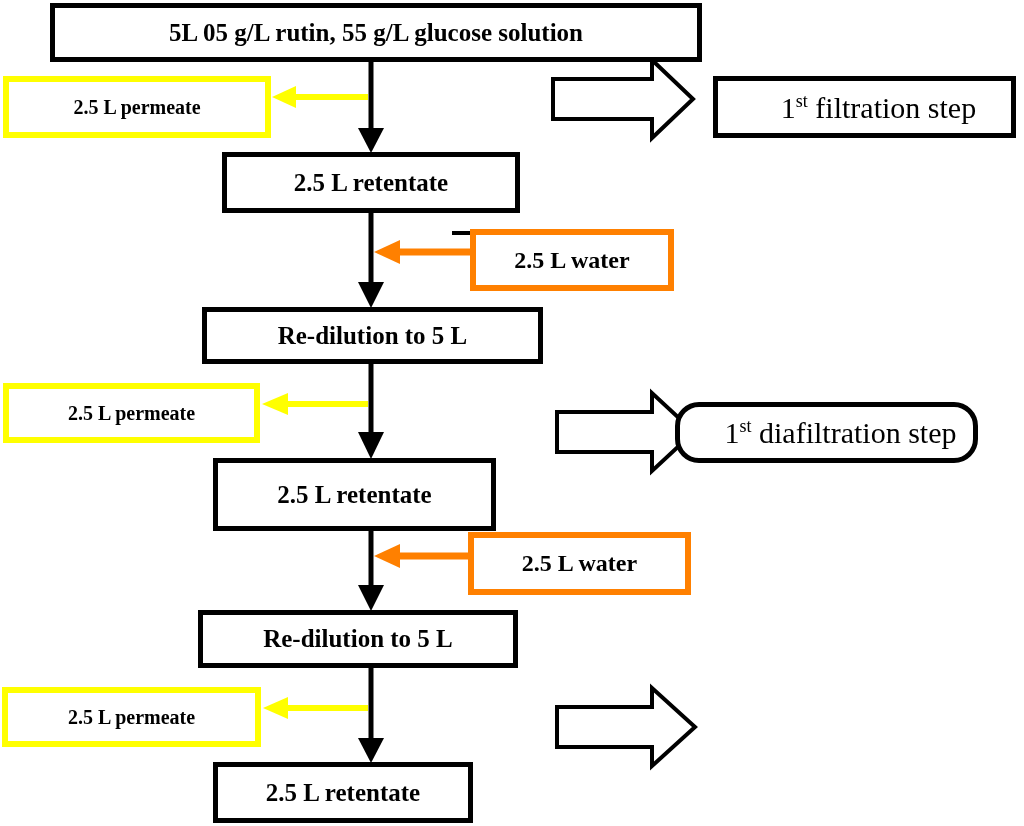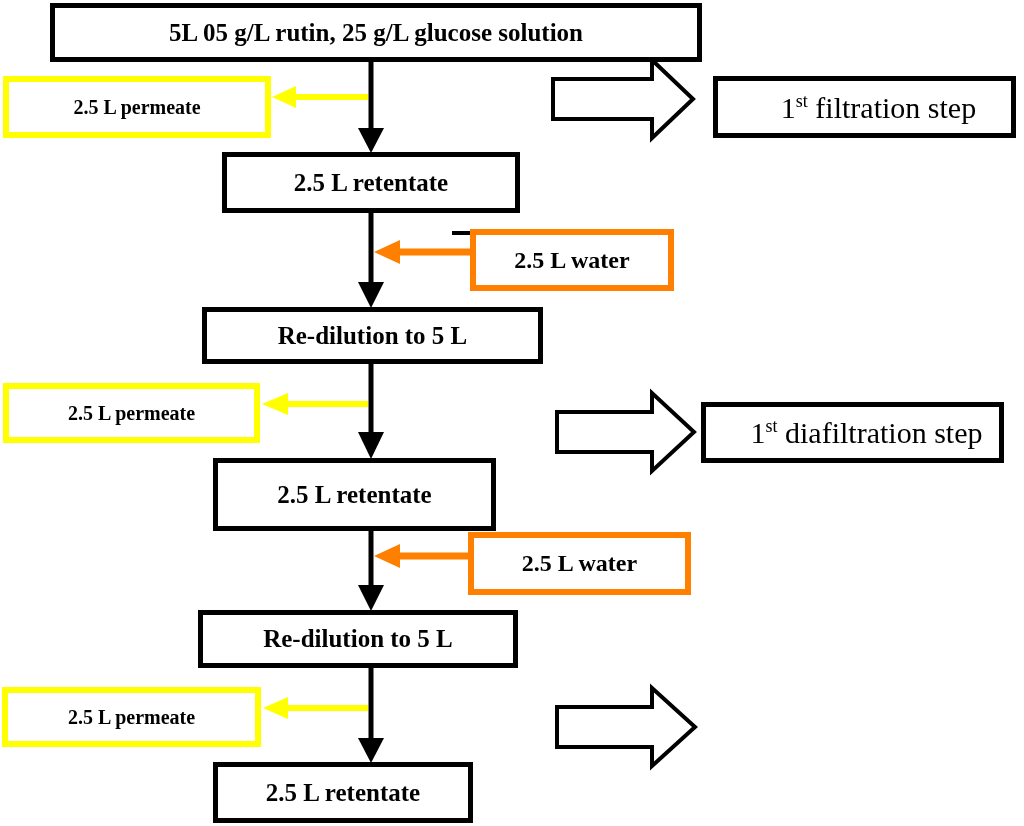--- a/index.html
+++ b/index.html
@@ -77,21 +77,21 @@
 
     <line class="oline" x1="468" y1="556" x2="400" y2="556"></line>
     <polygon class="ohead" points="400,544 400,568 374,556"></polygon>
 
     <polygon class="blockarrow" points="553,79 652,79 652,60 693,99 652,138 652,119 553,119"></polygon>
     <polygon class="blockarrow" points="557,412 652,412 652,393 694,432 652,471 652,452 557,452"></polygon>
     <polygon class="blockarrow" points="557,707 652,707 652,688 695,727 652,766 652,747 557,747"></polygon>
   </svg>
 
   <div class="box nodebox" style="left:50px;top:3px;width:652px;height:59px;">
-    <span>5L 05 g/L rutin, 25 g/L glucose solution</span>
+    <span>5L 05 g/L rutin, 55 g/L glucose solution</span>
   </div>
 
   <div class="box nodebox" style="left:222px;top:152px;width:298px;height:61px;">
     <span>2.5 L retentate</span>
   </div>
 
   <div class="box nodebox" style="left:202px;top:307px;width:341px;height:57px;">
     <span>Re-dilution to 5 L</span>
   </div>
 
@@ -104,21 +104,21 @@
   </div>
 
   <div class="box nodebox" style="left:213px;top:762px;width:260px;height:61px;">
     <span>2.5 L retentate</span>
   </div>
 
   <div class="box stepbox" style="left:713px;top:76px;width:303px;height:62px;">
     <span><span>1</span><sup class="ord">st</sup><span> filtration step</span></span>
   </div>
 
-  <div class="box stepbox" style="left:701px;top:402px;width:303px;height:61px;">
+  <div class="box stepbox" style="left:675px;top:402px;width:303px;height:61px;border-radius:24px;">
     <span><span>1</span><sup class="ord">st</sup><span> diafiltration step</span></span>
   </div>
 
 
   <div class="box permeate" style="left:3px;top:76px;width:268px;height:62px;">
     <span>2.5 L permeate</span>
   </div>
 
   <div class="box permeate" style="left:3px;top:383px;width:257px;height:60px;">
     <span>2.5 L permeate</span>

